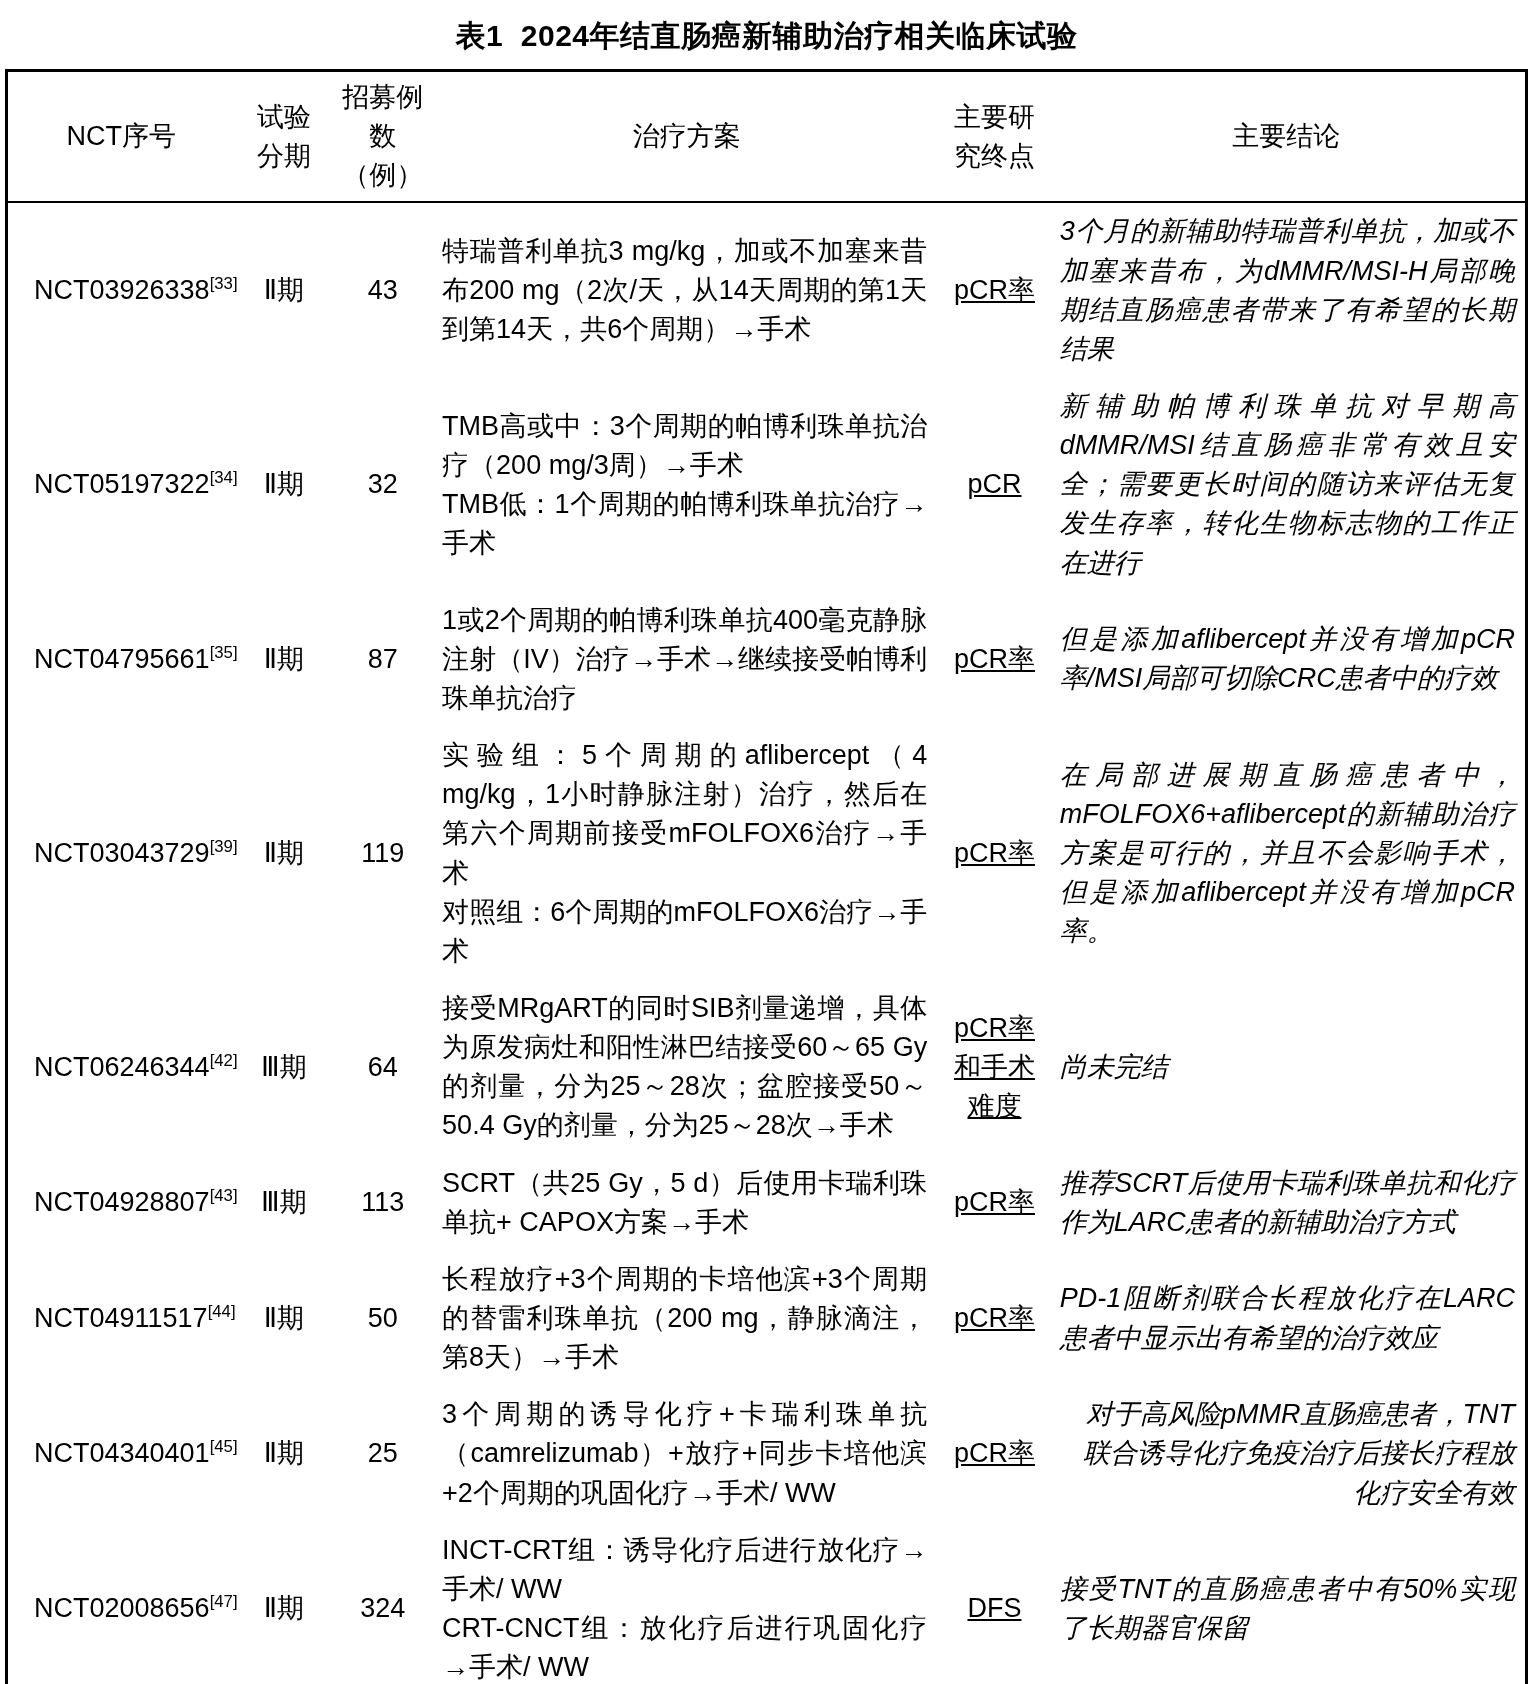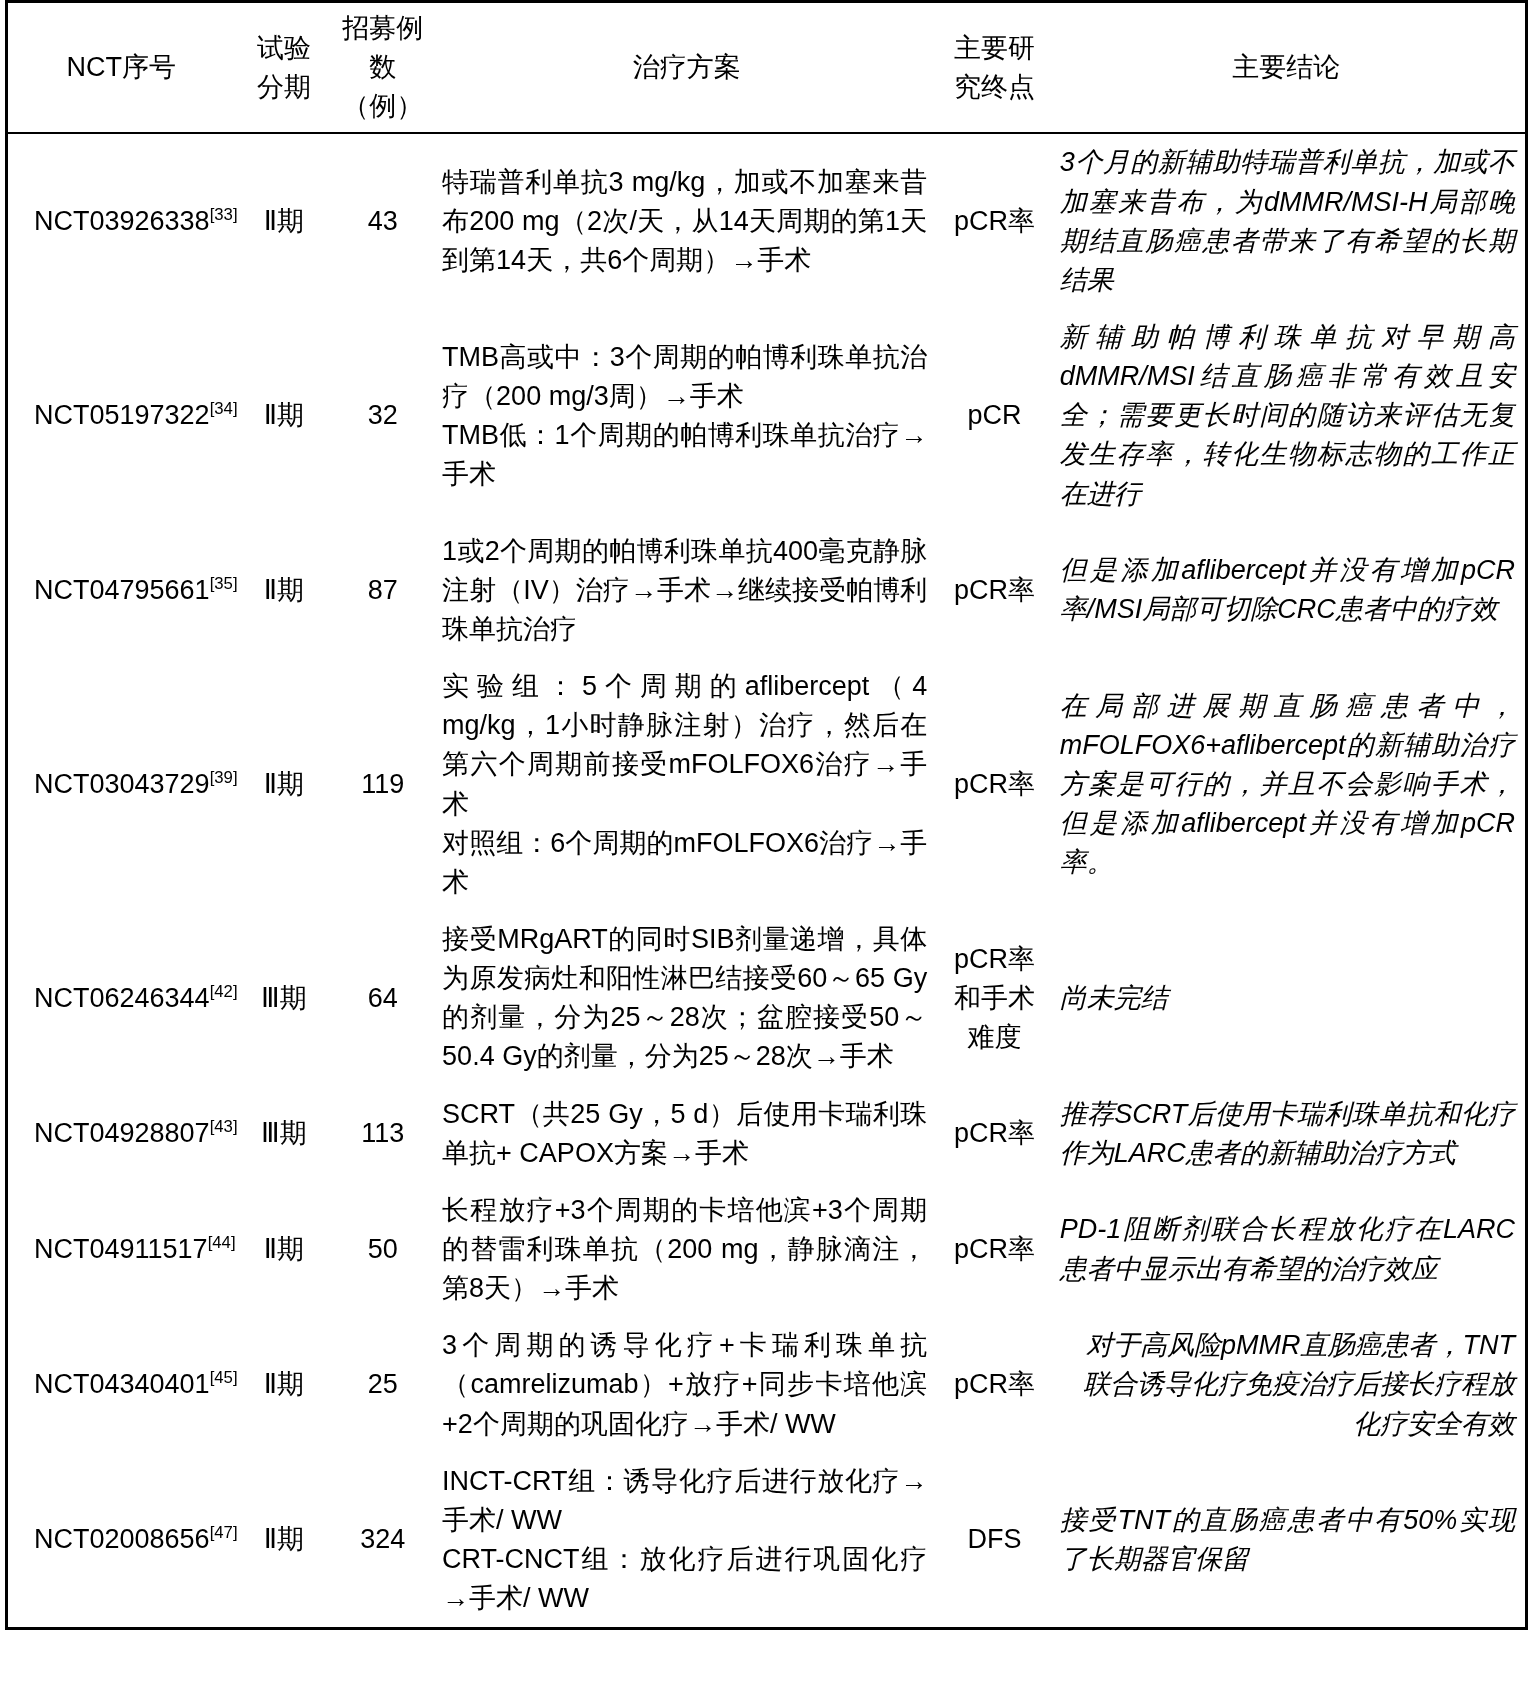--- a/index.html
+++ b/index.html
@@ -28,32 +28,33 @@
   .col-regimen{ width:33.5%; }
   .col-endpoint{ width:7%; }
   .col-conclusion{ width:31.5%; }
   td.cell-nct{ text-align:left; padding-left:26px; }
   td.cell-nct sup{ font-size:0.62em; line-height:0; }
   td.cell-phase, td.cell-n{ text-align:center; }
   td.cell-regimen{
     text-align:justify; text-justify:inter-character;
     white-space:pre-line; padding-left:10px; padding-right:14px;margin-top:8px;
   }
-  td.cell-endpoint{ text-align:center; white-space:pre-line; }
+  td.cell-endpoint{ text-align:center; white-space:pre-line;text-decoration:underline; }
   td.cell-conclusion{
     text-align:justify; text-justify:inter-character;
     white-space:pre-line; padding-left:12px; padding-right:10px;font-style:italic;
   }
   tbody tr:nth-child(8) td.cell-conclusion{ text-align:right; }
 </style>
 </head>
 <body>
 
 <div class="page">
 
+  <div class="title">表1  2024年结直肠癌新辅助治疗相关临床试验</div>
 
   <table class="main">
     <colgroup>
       <col class="col-nct">
         <col class="col-phase">
         <col class="col-n">
       <col class="col-regimen">
         <col class="col-endpoint">
         <col class="col-conclusion">
     </colgroup>

